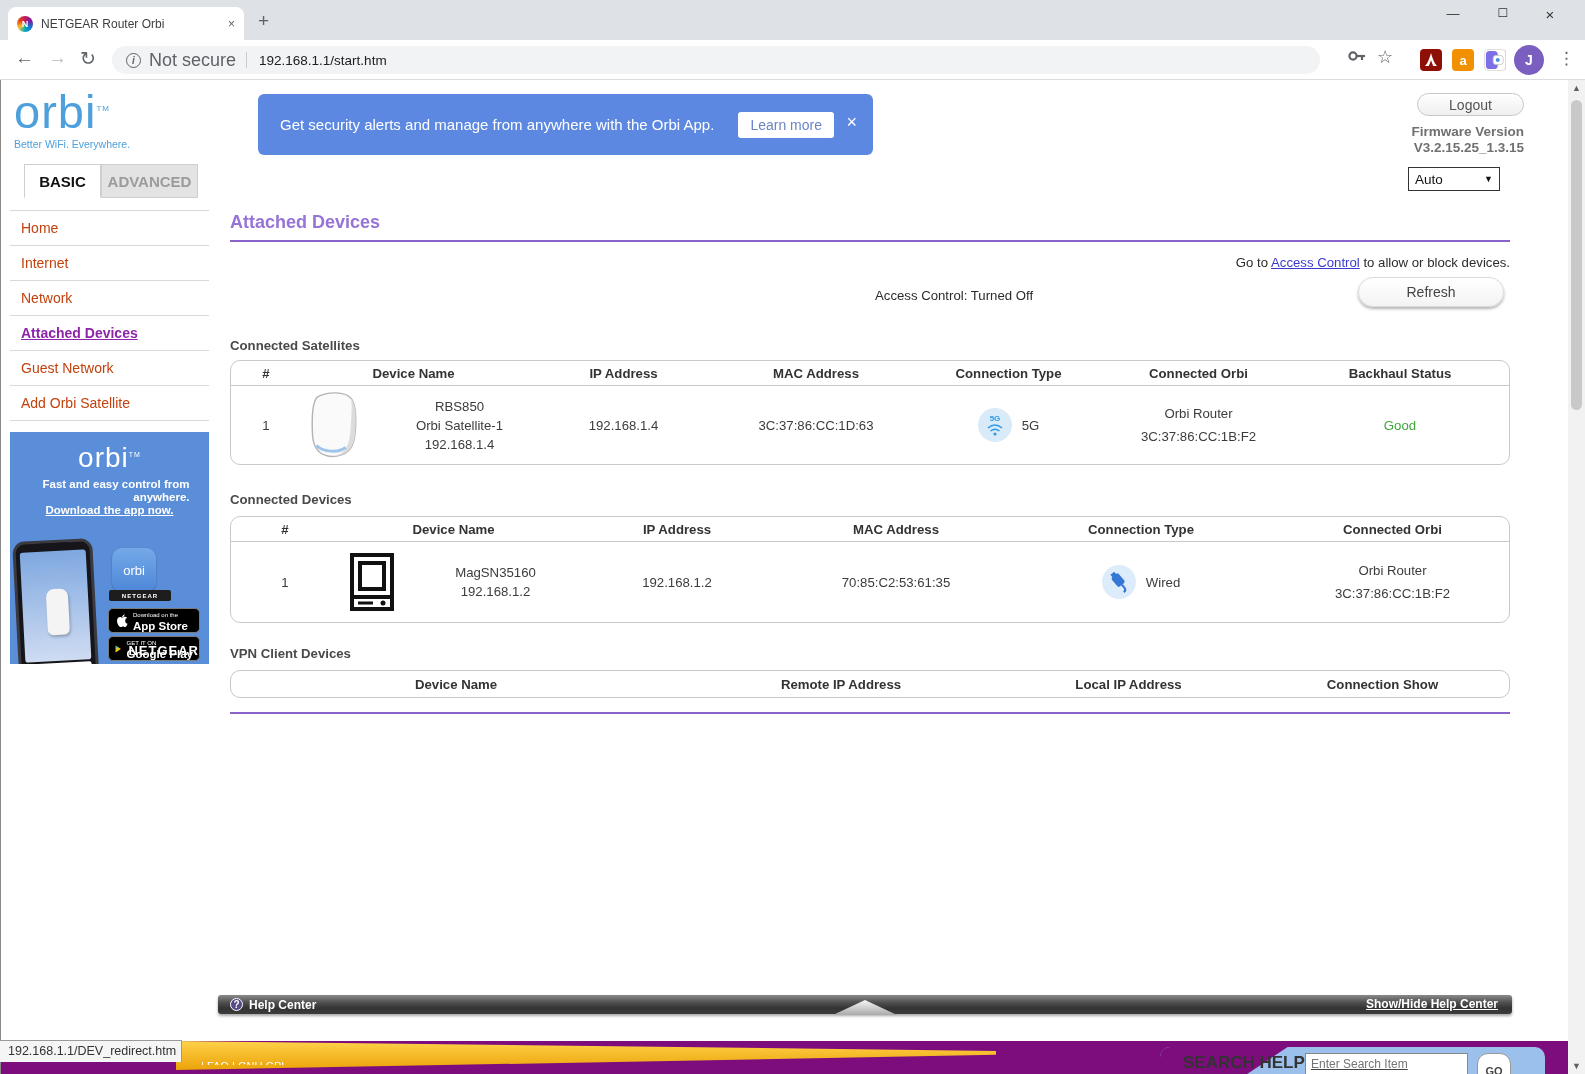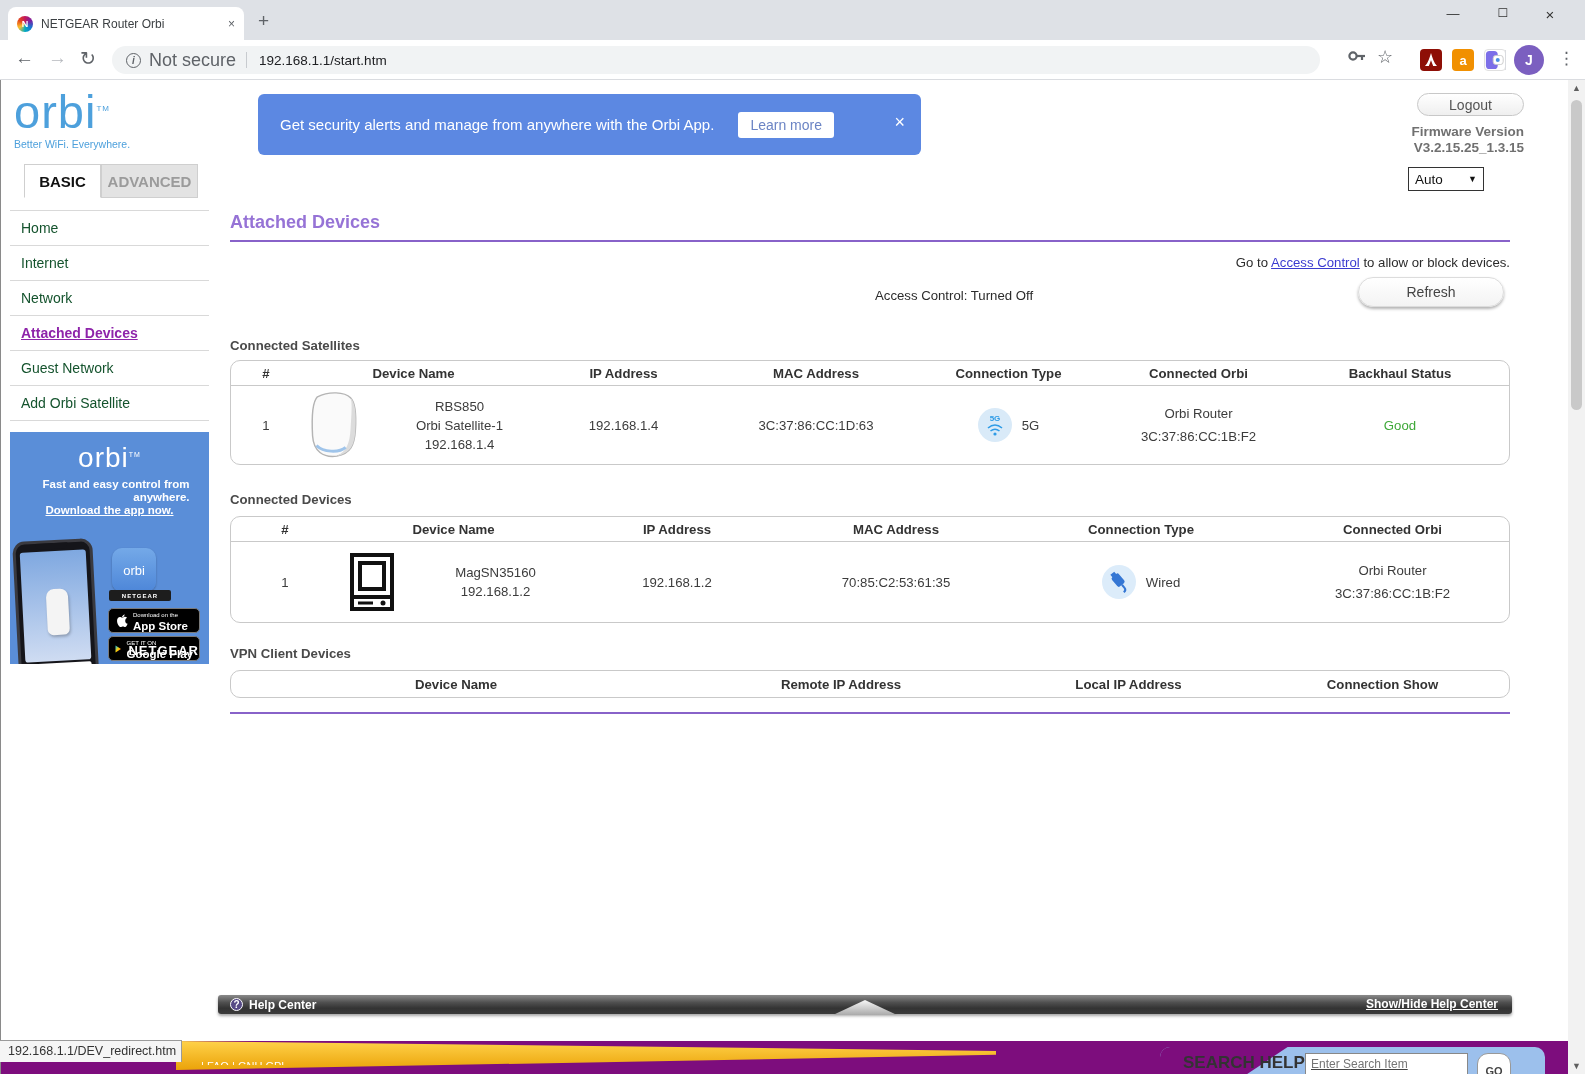--- a/index.html
+++ b/index.html
@@ -42,45 +42,45 @@
   .scroll-arrow { position:absolute; left:0; width:17px; height:16px; color:#5f5f5f; font-size:9px;
                   display:flex; align-items:center; justify-content:center; }
   .scroll-thumb { position:absolute; left:3px; top:20px; width:11px; height:310px; background:#c9c9c9; border-radius:6px; }
 
   
   .left-edge { position:absolute; left:0; top:80px; width:1px; height:994px; background:#8a8a8a; }
   .orbi-logo { position:absolute; left:14px; top:84px; color:#4da0dc; font-size:47px; letter-spacing:1px; }
   .orbi-logo sup { font-size:8px; }
   .tagline { position:absolute; left:14px; top:138px; color:#4da0dc; font-size:10.5px; }
 
-  .banner { position:absolute; left:258px; top:94px; width:663px; height:61px; background:#5c88e2;
+  .banner { position:absolute; left:258px; top:94px; width:615px; height:61px; background:#5c88e2;
             border-radius:6px; display:flex; align-items:center; }
   .banner-text { color:#fff; font-size:15px; margin-left:22px; }
   .banner-btn { margin-left:24px; background:#fff; color:#6b84c4; font-size:14px; padding:5px 12px; border-radius:3px; }
   .banner-x { position:absolute; right:16px; top:18px; color:#fff; font-size:18px; }
 
   .logout { position:absolute; left:1417px; top:93px; width:107px; height:23px; border:1px solid #c8c8c8;
             border-radius:12px; background:linear-gradient(#fff,#efefef); color:#555; font-size:14px;
             display:flex; align-items:center; justify-content:center; }
   .firmware { position:absolute; left:1200px; top:124px; width:324px; text-align:right; color:#707070;
               font-weight:bold; font-size:13.5px; line-height:16px; }
-  .lang-select { position:absolute; left:1408px; top:167px; width:76px; height:21px; border:1px solid #333;
+  .lang-select { position:absolute; left:1408px; top:167px; width:92px; height:21px; border:1px solid #333;
                  background:#fff; display:flex; align-items:center; padding:11px 6px; font-size:13.5px; color:#111; }
   .lang-select .arr { margin-left:auto; font-size:9px; }
 
   .tab-basic { position:absolute; left:24px; top:164px; width:77px; height:34px; background:#fff;
                border:1px solid #cfcfcf; border-bottom:1px solid #fff; font-weight:bold; font-size:15px; color:#111;
                display:flex; align-items:center; justify-content:center; z-index:2; }
   .tab-adv { position:absolute; left:101px; top:164px; width:97px; height:34px; background:#e3e3e3;
              border:1px solid #cfcfcf; font-weight:bold; font-size:15px; color:#9b9b9b;
              display:flex; align-items:center; justify-content:center; }
 
   
   .sidemenu { position:absolute; left:10px; top:210px; width:199px; border-top:1px solid #d9d9d9; }
-  .side-item { height:35px; line-height:35px; padding-left:11px; font-size:14px; color:#14532d;
+  .side-item { height:35px; line-height:35px; padding-left:11px; font-size:14px; color:#c2410c;
                border-bottom:1px solid #d9d9d9; cursor:pointer; }
   .side-item.active { color:#8e24aa; font-weight:bold; text-decoration:underline; }
 
   .ad { position:absolute; left:10px; top:432px; width:199px; height:232px; background:#5a8ed8; overflow:hidden; }
   .ad-logo { text-align:center; color:#fff; font-size:28px; margin-top:10px; letter-spacing:1px; }
   .ad-logo sup { font-size:7px; }
   .ad-head { width:160px; margin:4px auto 0; text-align:right; color:#fff; font-size:11.5px; font-weight:bold; line-height:13px; }
   .ad-link { display:block; text-align:center; color:#fff; font-size:11.5px; font-weight:bold;
              text-decoration:underline; }
   .phone { position:absolute; left:6px; top:108px; width:80px; height:150px; background:#15151a;

